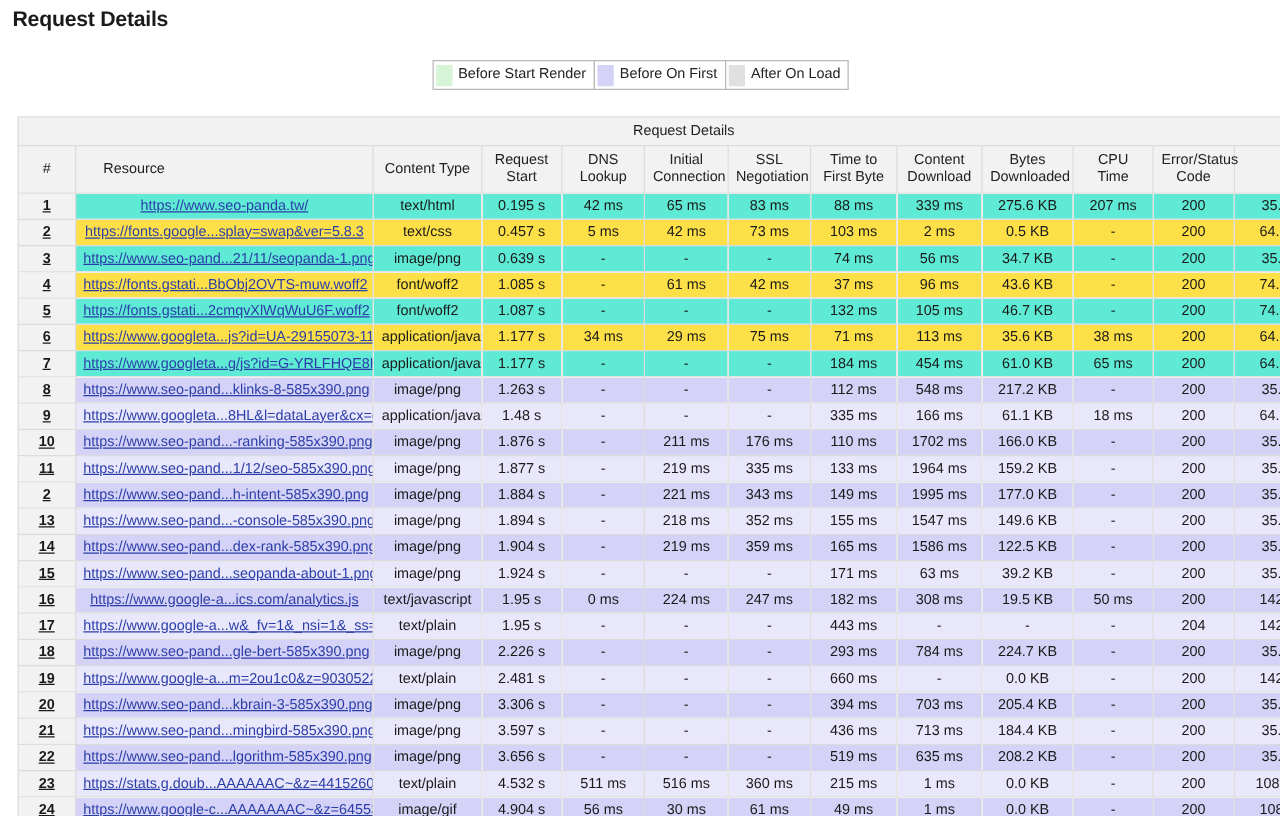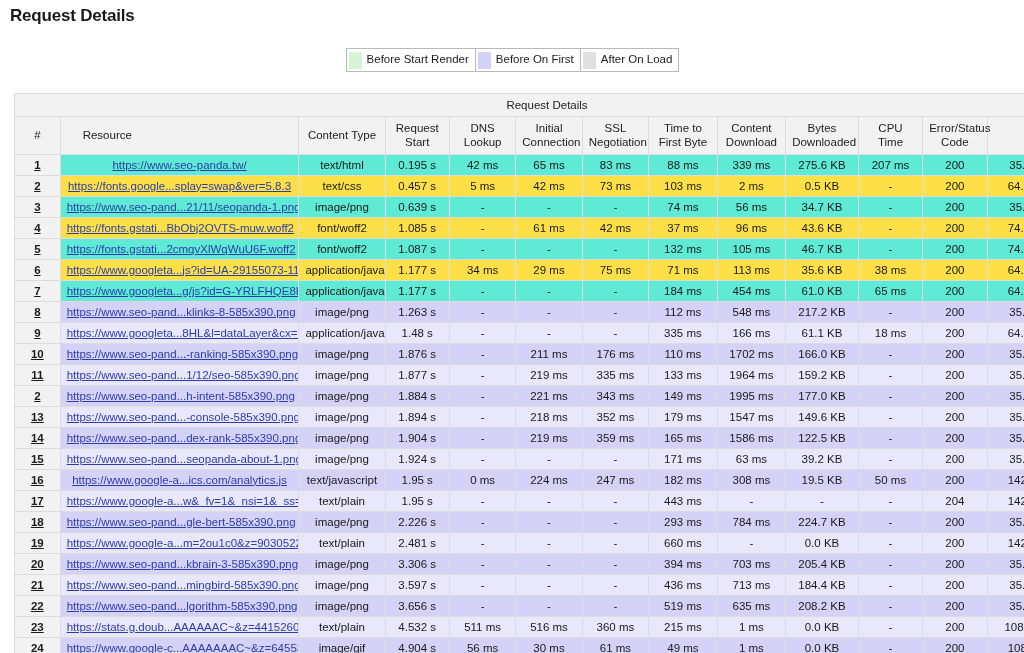--- a/index.html
+++ b/index.html
@@ -382,21 +382,21 @@
             <td>35.76.14.</td>
           </tr>
           <tr class="ph-purple-a">
             <td class="c-num">13</td>
             <td class="c-res"><a href="#">https://www.seo-pand...-console-585x390.png</a></td>
             <td>image/png</td>
             <td>1.894 s</td>
             <td>-</td>
             <td>218 ms</td>
             <td>352 ms</td>
-            <td>179 ms</td>
+            <td>155 ms</td>
             <td>1547 ms</td>
             <td>149.6 KB</td>
             <td>-</td>
             <td>200</td>
             <td>35.76.14.</td>
           </tr>
           <tr class="ph-purple-b">
             <td class="c-num">14</td>
             <td class="c-res"><a href="#">https://www.seo-pand...dex-rank-585x390.png</a></td>
             <td>image/png</td>

